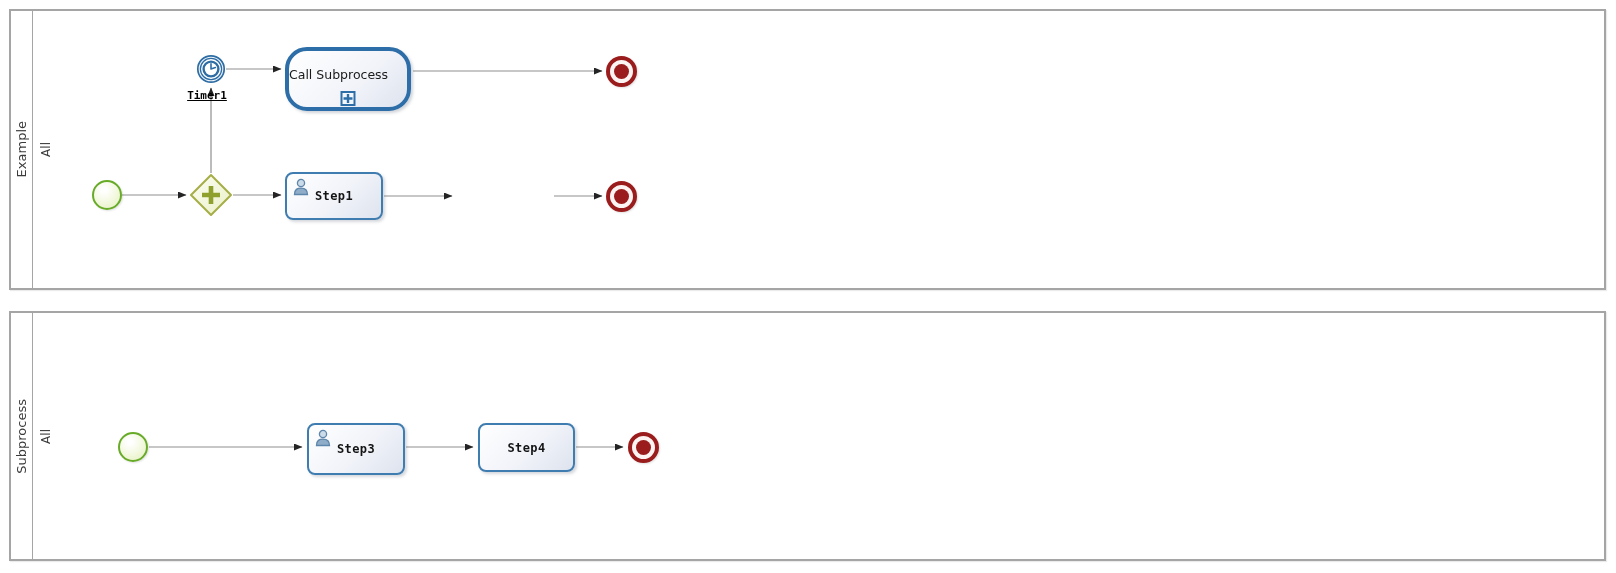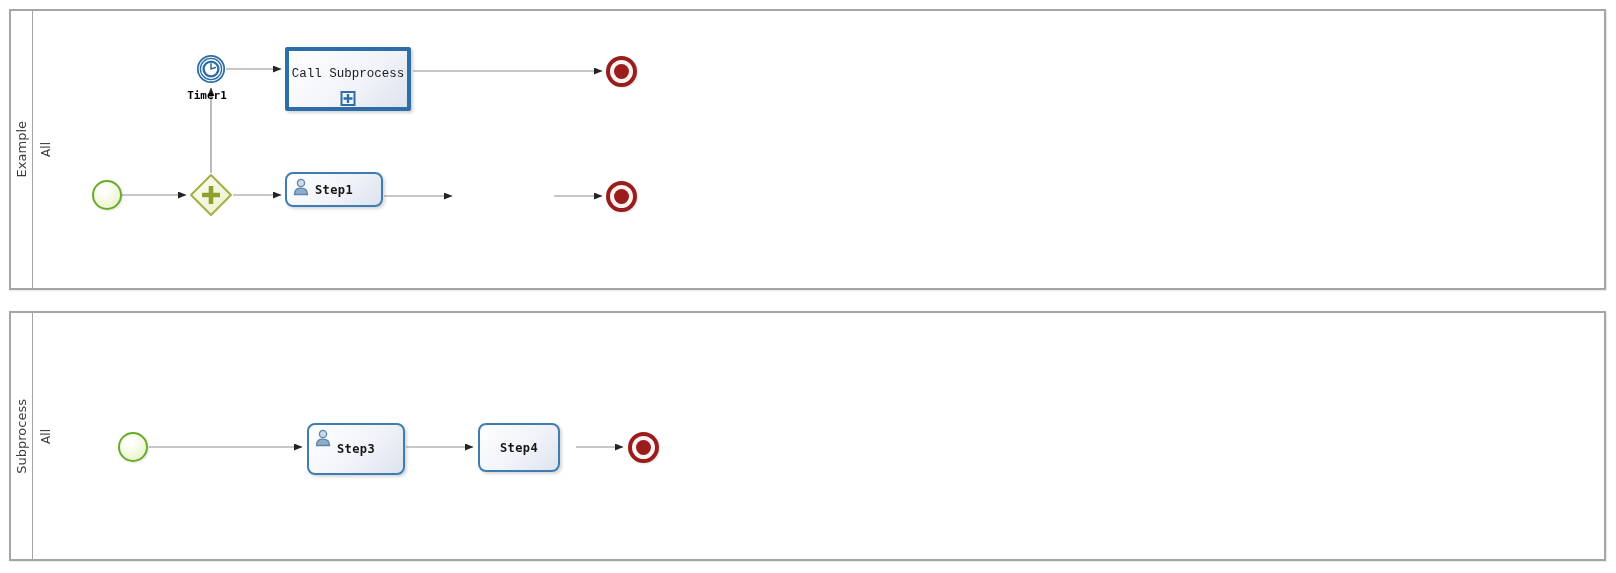--- a/index.html
+++ b/index.html
@@ -36,24 +36,24 @@
   .event-end .core{width:15px;height:15px;border-radius:50%;background:#9b1c1c;}
 
   .task{position:absolute;z-index:3;box-sizing:border-box;border:2px solid #3f7cb0;border-radius:8px;
     background:linear-gradient(135deg,#ffffff 0%,#f1f3f9 55%,#dde3ee 100%);
     box-shadow:2px 2px 3px rgba(90,100,120,0.25);
     display:flex;align-items:center;justify-content:center;}
   .task .label{font-family:"DejaVu Sans Mono", monospace;font-weight:bold;font-size:12px;
     color:#141414;letter-spacing:0.4px;}
   .task-icon{position:absolute;left:5px;top:3px;}
 
-  .call-activity{position:absolute;z-index:3;box-sizing:border-box;border:4px solid #2d6da8;border-radius:2px;
+  .call-activity{position:absolute;z-index:3;box-sizing:border-box;border:4px solid #2d6da8;border-radius:22px;
     background:linear-gradient(135deg,#ffffff 0%,#f1f3f9 60%,#dde3ee 100%);
     box-shadow:2px 2px 3px rgba(90,100,120,0.28);
-    display:flex;align-items:center;justify-content:center;font-family:Liberation Mono, monospace;}
+    display:flex;align-items:center;justify-content:flex-start;}
   .call-activity .ca-label{font-size:12.5px;color:#1a1a1a;margin-bottom:10px;}
   .plus-marker{position:absolute;bottom:1px;left:50%;transform:translateX(-50%);
     width:15px;height:15px;box-sizing:border-box;border:2px solid #2d6da8;background:#f3f7fb;
     display:flex;align-items:center;justify-content:center;}
 
   .node-label{position:absolute;z-index:4;font-family:"DejaVu Sans Mono", monospace;font-weight:bold;
     font-size:11px;color:#000;text-align:center;}
 </style>
 </head>
 <body>
@@ -132,36 +132,36 @@
   </svg>
 
   <svg class="shape" style="left:196px;top:54px;" width="30" height="30">
     <circle cx="15" cy="15" r="13.2" fill="#f0f5fb" stroke="#2e6da4" stroke-width="1.7"></circle>
     <circle cx="15" cy="15" r="10.6" fill="#ffffff" stroke="#2e6da4" stroke-width="1.3"></circle>
     <g>
       <circle cx="15" cy="15" r="7.4" fill="#ffffff" stroke="#2e6da4" stroke-width="2.4"></circle>
       <path d="M15,15 L15,9.8 M15,15 L19.4,13.6" stroke="#2e6da4" stroke-width="1.6" stroke-linecap="round"></path>
     </g>
   </svg>
-  <div class="node-label" style="left:176px;top:89px;width:62px;">Timer1</div>
+  <div class="node-label" style="left:176px;top:89px;width:62px;text-decoration:underline;">Timer1</div>
 
   <div class="call-activity" style="left:285px;top:47px;width:126px;height:64px;">
     <span class="ca-label">Call Subprocess</span>
     <div class="plus-marker">
       <svg width="11" height="11">
           <path d="M5.5,1 V10 M1,5.5 H10" stroke="#2d6da8" stroke-width="2.4"></path>
         </svg>
     </div>
   </div>
 
   <div class="event-end" style="left:606px;top:56px;">
       <div class="core"></div>
     </div>
 
-  <div class="task" style="left:285px;top:172px;width:98px;height:35px;">
+  <div class="task" style="left:285px;top:172px;width:98px;height:48px;">
     <svg class="task-icon" width="18" height="19">
       <circle cx="9" cy="6" r="3.6" fill="#ccdbe8" stroke="#5e86ab" stroke-width="1.3"></circle>
       <path d="M2.5,17.5 C2.5,12.3 5.4,11.1 9,11.1 C12.6,11.1 15.5,12.3 15.5,17.5 Z" fill="#8fadc8" stroke="#5e86ab" stroke-width="1.3"></path>
     </svg>
     <span class="label">Step1</span>
   </div>
 
 
   <div class="event-end" style="left:606px;top:181px;">
       <div class="core"></div>
@@ -170,21 +170,21 @@
   <div class="event-start" style="left:118px;top:432px;"></div>
 
   <div class="task" style="left:307px;top:423px;width:98px;height:52px;">
     <svg class="task-icon" width="18" height="19">
       <circle cx="9" cy="6" r="3.6" fill="#ccdbe8" stroke="#5e86ab" stroke-width="1.3"></circle>
       <path d="M2.5,17.5 C2.5,12.3 5.4,11.1 9,11.1 C12.6,11.1 15.5,12.3 15.5,17.5 Z" fill="#8fadc8" stroke="#5e86ab" stroke-width="1.3"></path>
     </svg>
     <span class="label">Step3</span>
   </div>
 
-  <div class="task" style="left:478px;top:423px;width:82px;height:49px;">
+  <div class="task" style="left:478px;top:423px;width:97px;height:49px;">
     <span class="label">Step4</span>
   </div>
 
   <div class="event-end" style="left:628px;top:432px;">
       <div class="core"></div>
     </div>
 
 </div>
 
 </body></html>

